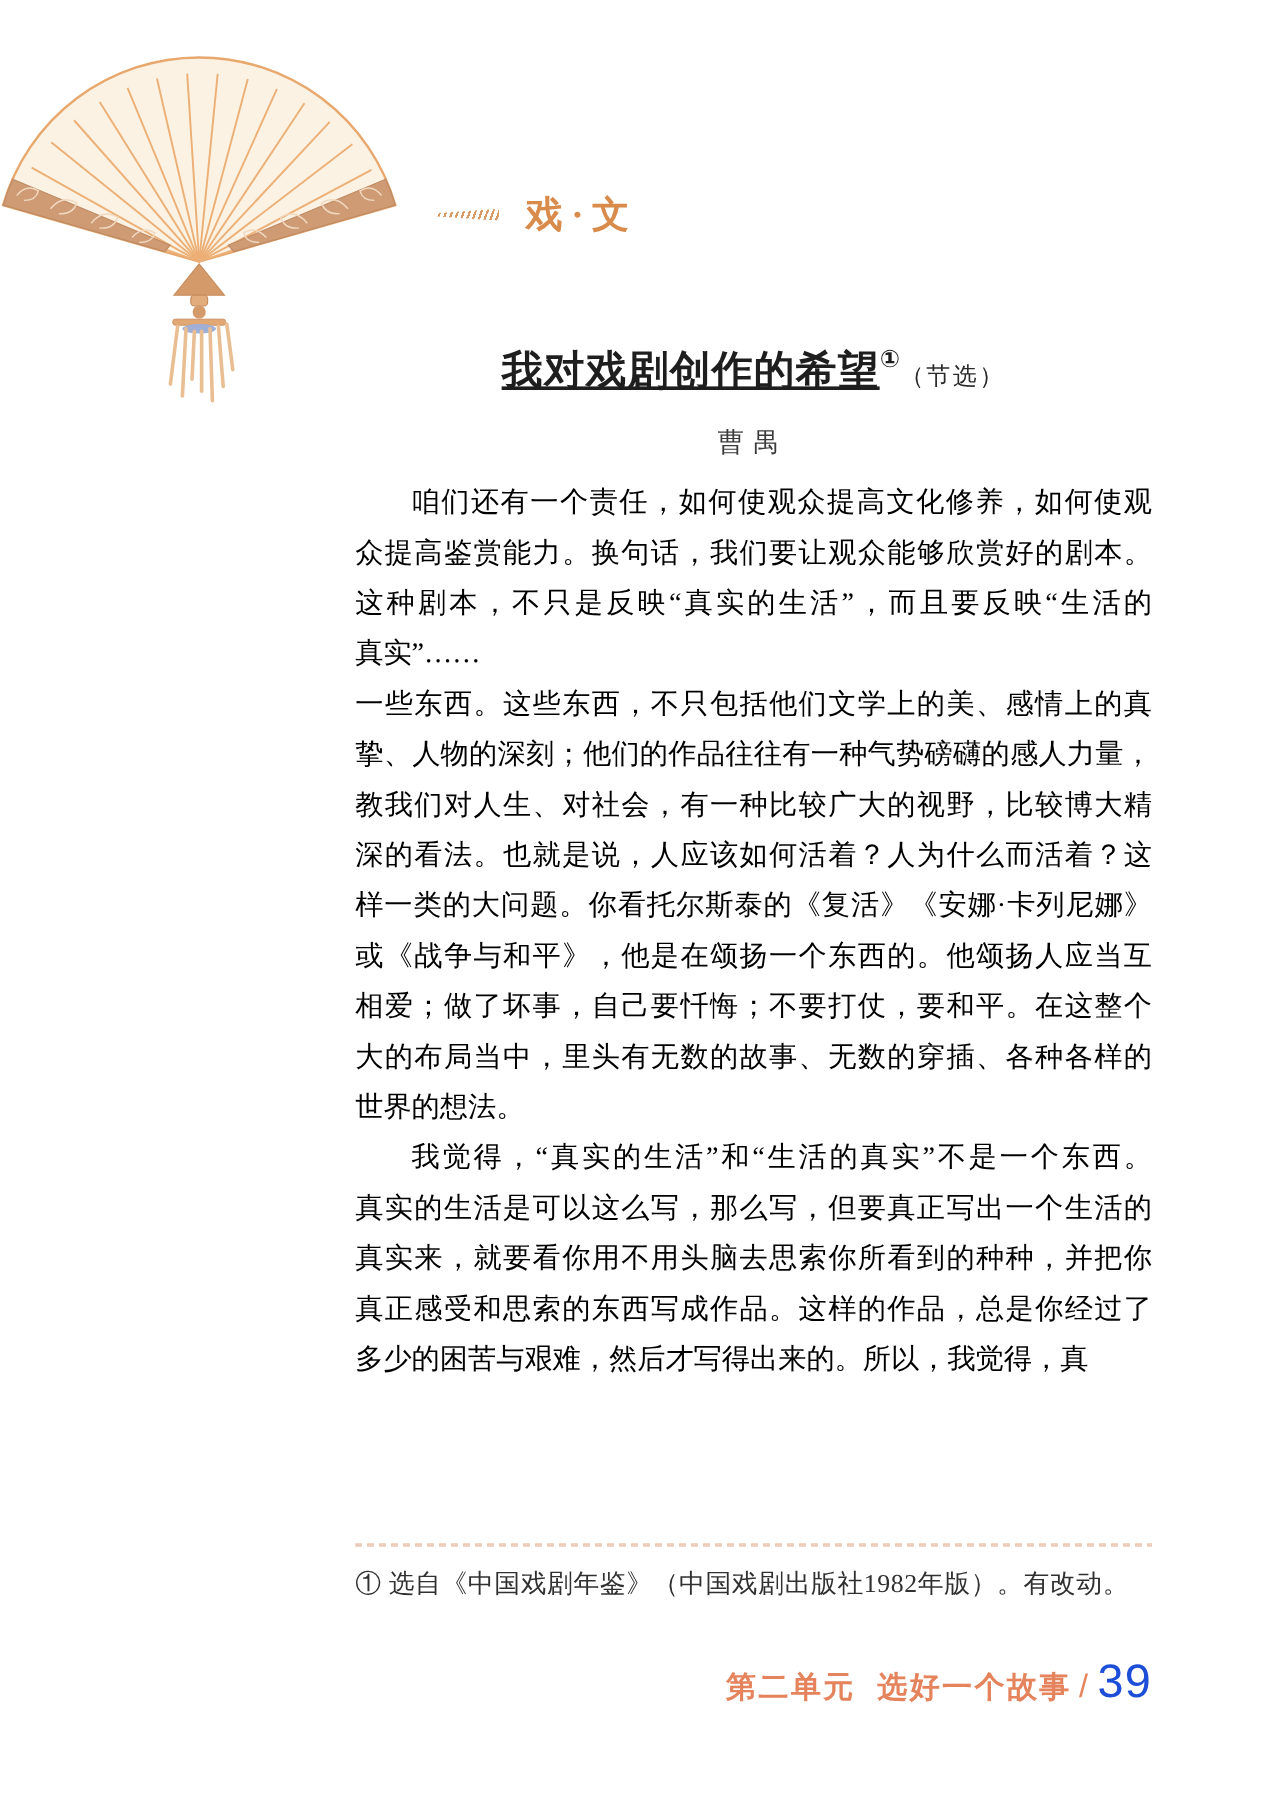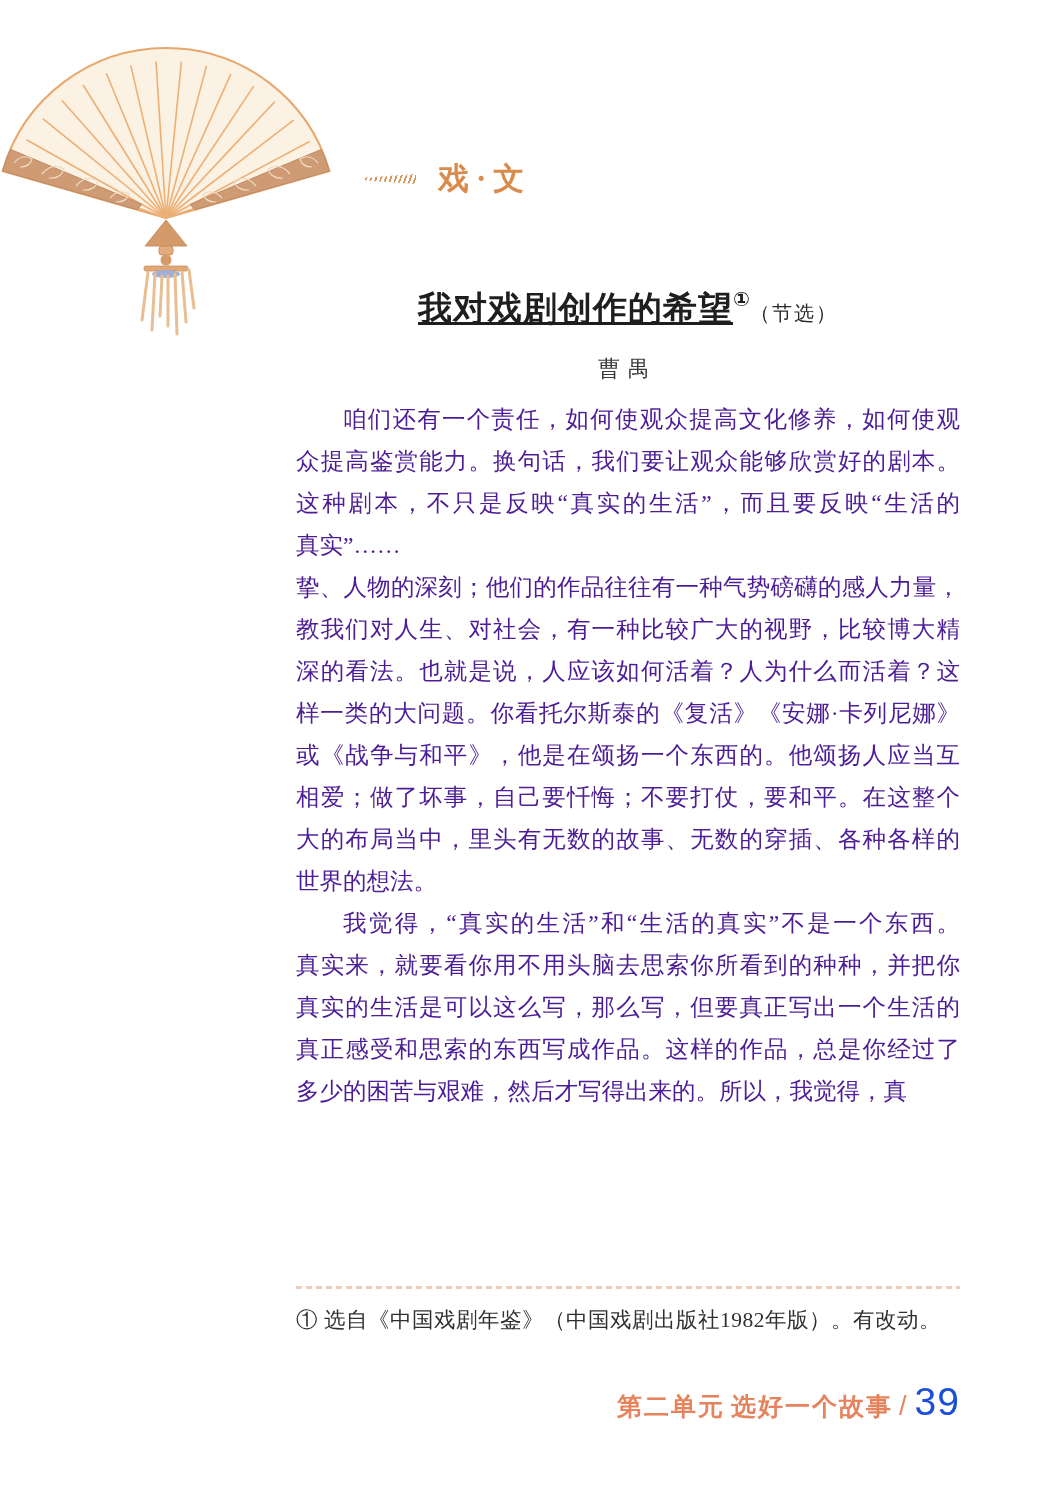--- a/index.html
+++ b/index.html
@@ -39,41 +39,41 @@
   }
   .title-sup { font-size:20px; vertical-align:14px; font-weight:bold; color:#1e1e1e;
     font-family:"Liberation Sans","DejaVu Sans",sans-serif; }
   .title-suffix { font-size:20px; font-weight:400; color:#2a2a2a; letter-spacing:2px; }
   .author { text-align:center; font-size:22px; color:#3a3a3a; letter-spacing:8px; margin-bottom:14px; }
 
   .body-text { width:664px; }
   .para { }
   .line {
     height:42px; line-height:42px; font-size:23.5px;
-    white-space:nowrap; color:#4c1d95;
+    white-space:nowrap; color:#000000;
   }
   .line.fill { text-align:justify; text-align-last:justify; }
   .line.first { text-indent:2em; }
 
   
   .footnote { position:absolute; left:296px; top:1286px; width:664px; }
   .dashed-rule {
     height:3px; width:100%;
     background:repeating-linear-gradient(90deg,#ECCDBB 0 6px,transparent 6px 10px);
     margin-bottom:16px;
   }
   .footnote-text { font-size:21.5px; color:#303030; letter-spacing:0.5px; }
 
   
   .footer {
     position:absolute; right:100px; top:1380px;
     display:flex; align-items:baseline; white-space:nowrap;
     font-family:"Liberation Sans","DejaVu Sans",sans-serif;
   }
-  .footer .unit { font-size:25px; font-weight:bold; color:#E5835C; letter-spacing:2px; margin-right:6px; }
+  .footer .unit { font-size:25px; font-weight:bold; color:#E5835C; letter-spacing:2px; margin-right:18px; }
   .footer .story { font-size:25px; font-weight:bold; color:#E5835C; letter-spacing:2px; }
   .footer .slash { font-size:27px; color:#E5835C; margin:0 8px 0 6px; font-weight:400; }
   .footer .pagenum { font-size:39px; color:#1d4ed8; letter-spacing:1px; }
 </style>
 </head>
 <body>
 
 <div class="page">
 
   <div class="fan-wrap">
@@ -146,33 +146,34 @@
     </div>
     <div class="author">曹禺</div>
     <div class="body-text" id="body-paragraphs">
         <div class="para">
           <div class="line first fill">咱们还有一个责任，如何使观众提高文化修养，如何使观</div>
           <div class="line fill">众提高鉴赏能力。换句话，我们要让观众能够欣赏好的剧本。</div>
           <div class="line fill">这种剧本，不只是反映“真实的生活”，而且要反映“生活的</div>
           <div class="line">真实”……</div>
         </div>
         <div class="para">
+          <div class="line fill">一些东西。这些东西，不只包括他们文学上的美、感情上的真</div>
           <div class="line fill">挚、人物的深刻；他们的作品往往有一种气势磅礴的感人力量，</div>
           <div class="line fill">教我们对人生、对社会，有一种比较广大的视野，比较博大精</div>
           <div class="line fill">深的看法。也就是说，人应该如何活着？人为什么而活着？这</div>
           <div class="line fill">样一类的大问题。你看托尔斯泰的《复活》《安娜·卡列尼娜》</div>
           <div class="line fill">或《战争与和平》，他是在颂扬一个东西的。他颂扬人应当互</div>
           <div class="line fill">相爱；做了坏事，自己要忏悔；不要打仗，要和平。在这整个</div>
           <div class="line fill">大的布局当中，里头有无数的故事、无数的穿插、各种各样的</div>
           <div class="line">世界的想法。</div>
         </div>
         <div class="para">
           <div class="line first fill">我觉得，“真实的生活”和“生活的真实”不是一个东西。</div>
+          <div class="line fill">真实的生活是可以这么写，那么写，但要真正写出一个生活的</div>
           <div class="line fill">真实来，就要看你用不用头脑去思索你所看到的种种，并把你</div>
-          <div class="line fill">真实的生活是可以这么写，那么写，但要真正写出一个生活的</div>
           <div class="line fill">真正感受和思索的东西写成作品。这样的作品，总是你经过了</div>
           <div class="line">多少的困苦与艰难，然后才写得出来的。所以，我觉得，真</div>
         </div>
       </div>
   </div>
 
   <div class="footnote">
     <div class="dashed-rule"></div>
     <div class="footnote-text">① 选自《中国戏剧年鉴》（中国戏剧出版社1982年版）。有改动。</div>
   </div>

